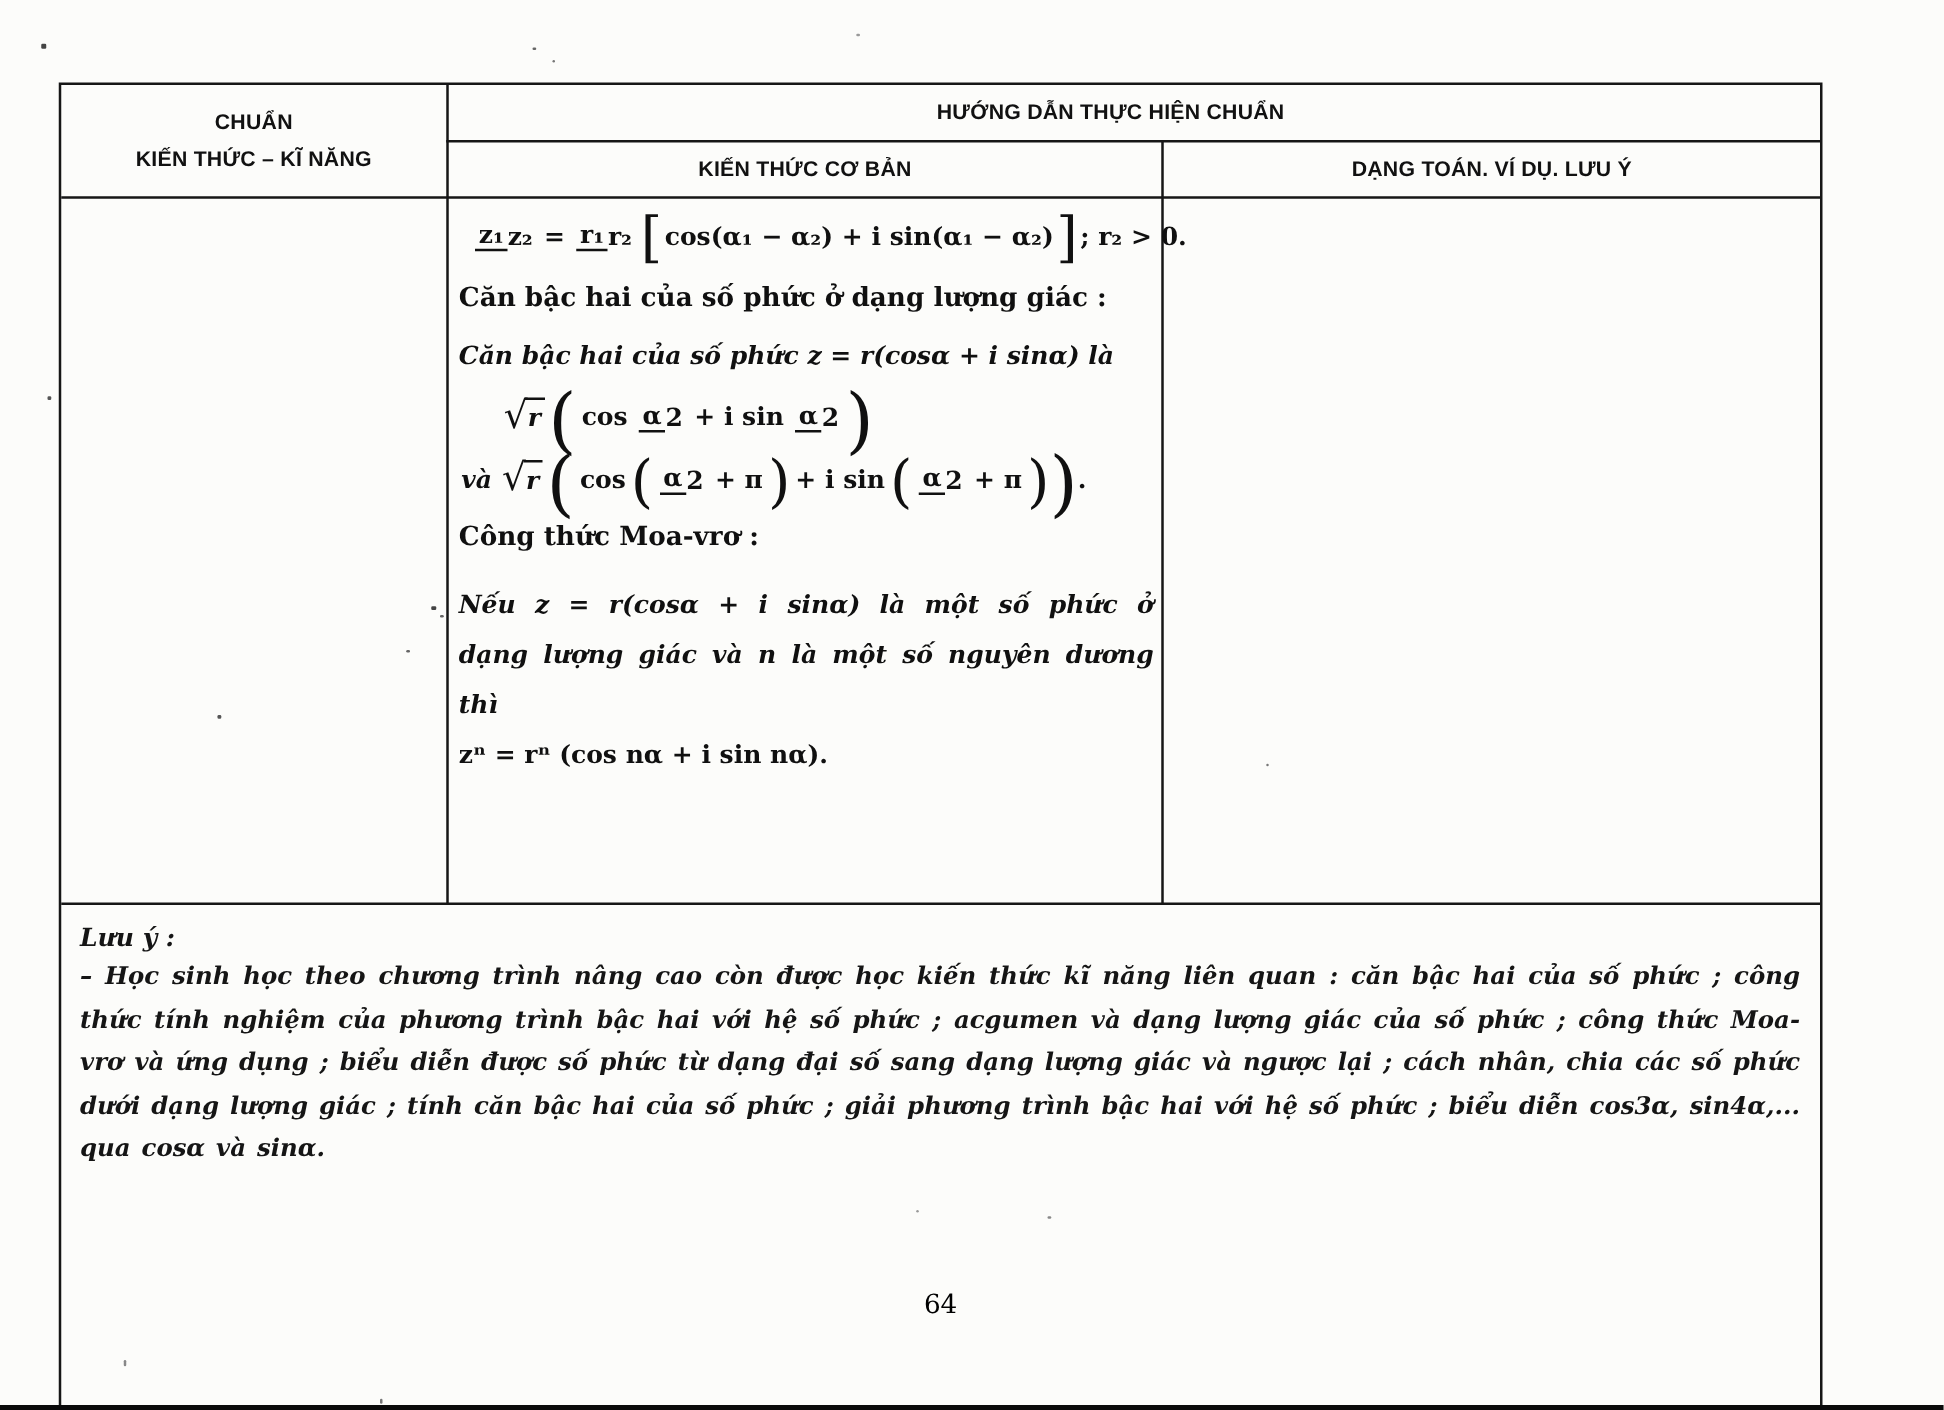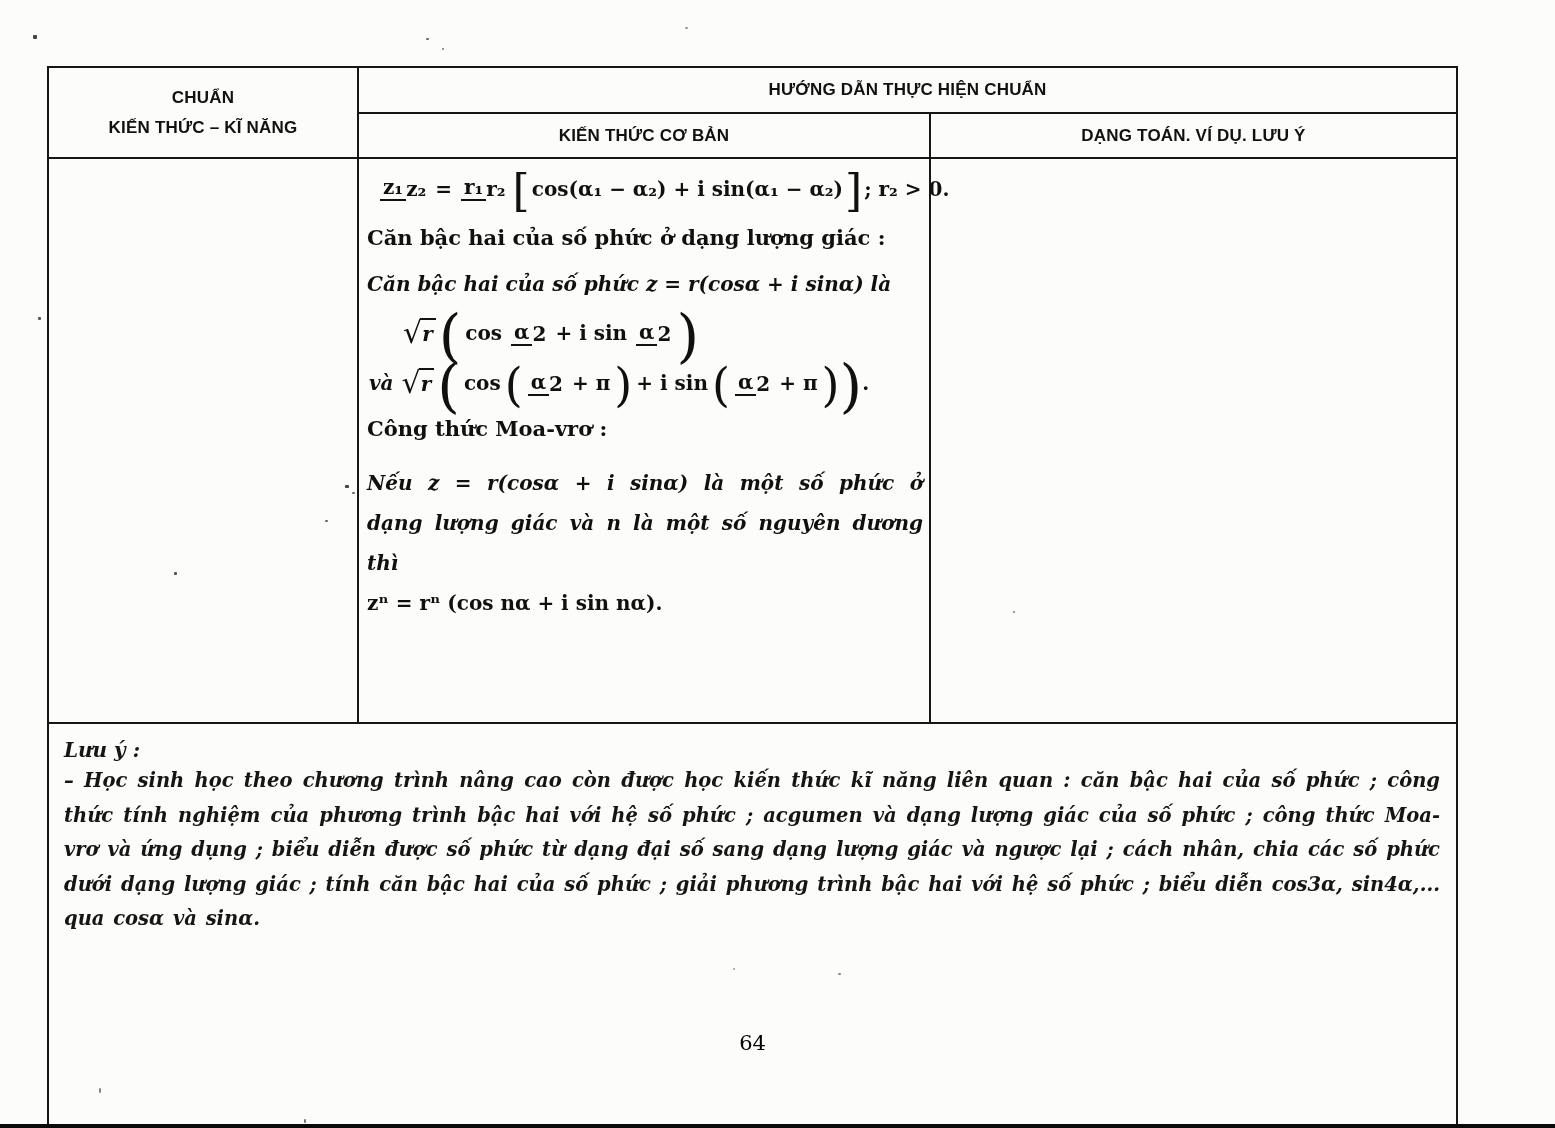--- a/index.html
+++ b/index.html
@@ -83,21 +83,21 @@
     <div class="vl" style="left:308px; top:0; width:2px; height:656px;"></div>
     <div class="vl" style="left:880px; top:44px; width:2px; height:612px;"></div>
     <div class="hl" style="left:308px; top:44px; right:0; height:2px;"></div>
     <div class="hl" style="left:0; top:89px; right:0; height:2px;"></div>
     <div class="hl" style="left:0; top:654px; right:0; height:2px;"></div>
 
     <div class="cell hdr-left" style="left:0; top:0; width:308px; height:89px;">
       <div>CHUẨN</div>
       <div>KIẾN THỨC – KĨ NĂNG</div>
     </div>
-    <div class="cell" style="left:310px; top:0; width:1097px; height:44px;">
+    <div class="cell" style="left:291px; top:0; width:1097px; height:44px;">
       <span>HƯỚNG DẪN THỰC HIỆN CHUẨN</span>
     </div>
     <div class="cell" style="left:310px; top:46px; width:570px; height:43px;">
       <span>KIẾN THỨC CƠ BẢN</span>
     </div>
     <div class="cell" style="left:882px; top:46px; width:525px; height:43px;border-radius:13px;">
       <span>DẠNG TOÁN. VÍ DỤ. LƯU Ý</span>
     </div>
 
     <div class="content">

